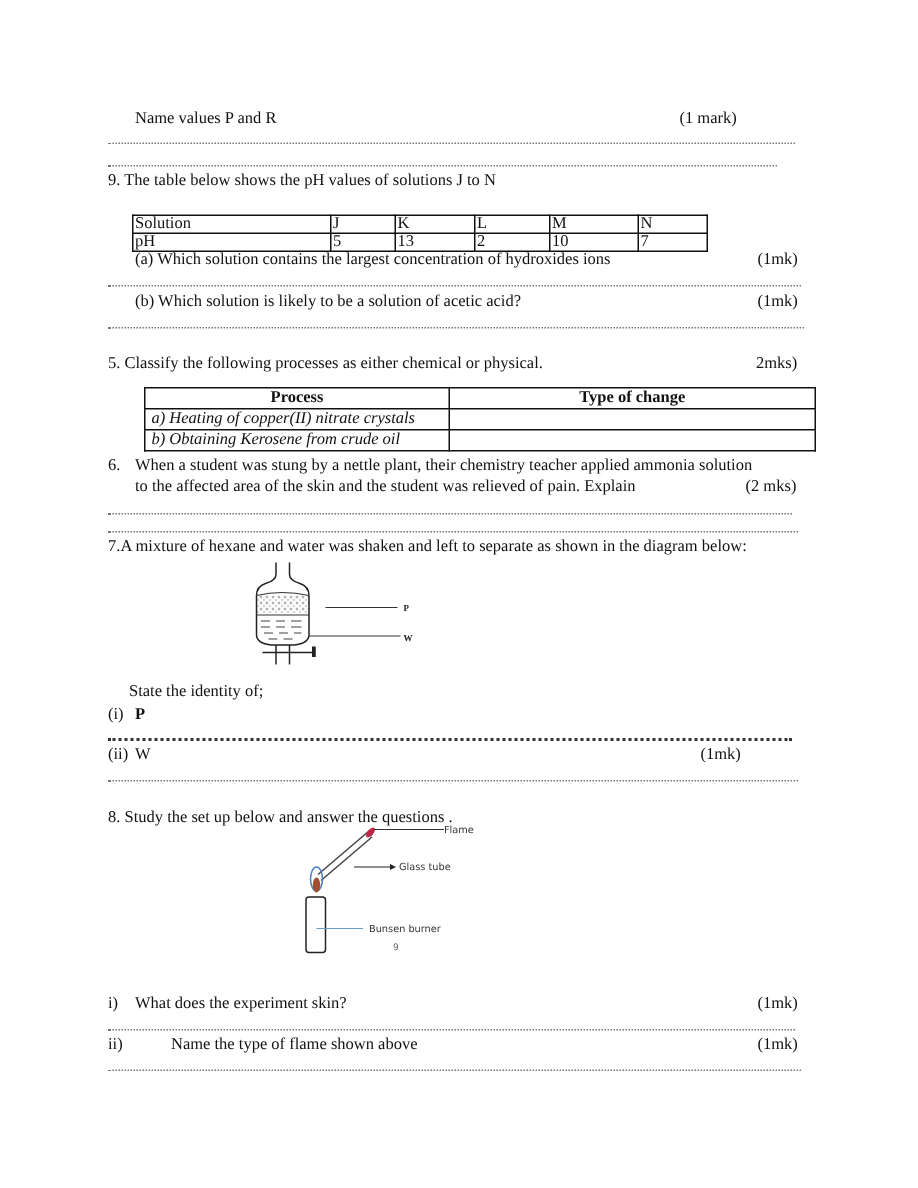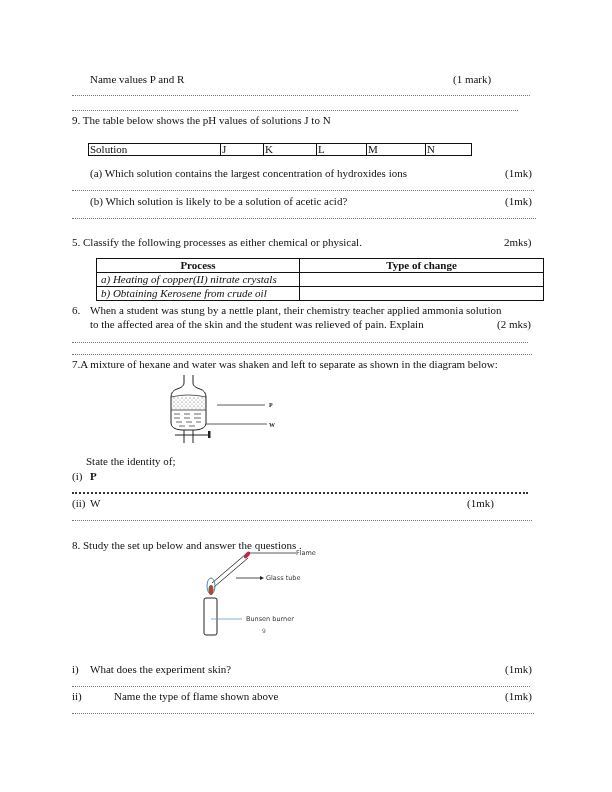--- a/index.html
+++ b/index.html
@@ -25,20 +25,28 @@
 <div class="abs" style="left:72px;top:114px;">9. The table below shows the pH values of solutions J to N</div>
 <table style="left:88px;top:128px;width:384px;margin-top:15px;">
   <tbody>
       <tr>
     <td style="width:129px;">Solution</td>
     <td style="width:40px;">J</td>
     <td style="width:50px;">K</td>
     <td style="width:47px;">L</td>
     <td style="width:56px;">M</td>
     <td>N</td>
+  </tr>
+  <tr>
+    <td>pH</td>
+    <td>5</td>
+    <td>13</td>
+    <td>2</td>
+    <td>10</td>
+    <td>7</td>
   </tr>
 </tbody>
   </table>
 <div class="abs" style="left:90px;top:167px;">(a)  Which solution contains the largest concentration of hydroxides ions</div>
 <div class="abs" style="left:505px;top:167px;">(1mk)</div>
 <div class="dots" style="left:72px;top:190px;width:462px;"></div>
 <div class="abs" style="left:90px;top:195px;">(b)  Which solution is likely to be a solution of acetic acid?</div>
 <div class="abs" style="left:505px;top:195px;">(1mk)</div>
 <div class="dots" style="left:72px;top:218px;width:464px;"></div>
 

